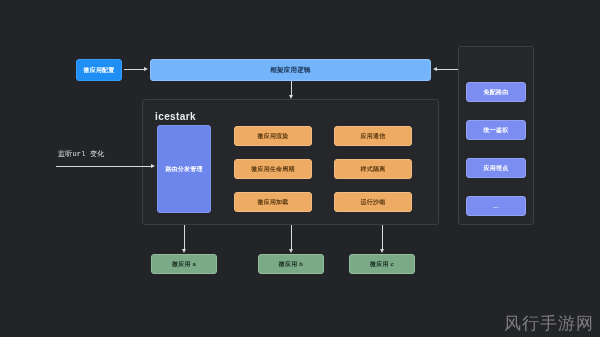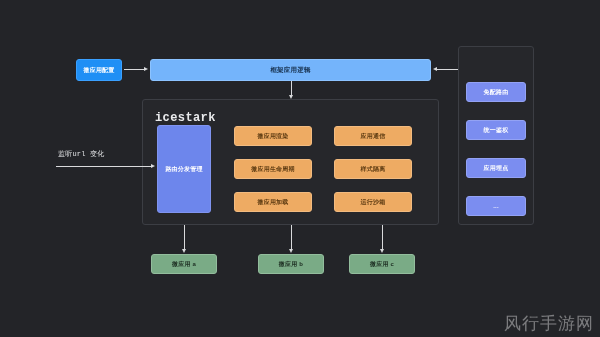--- a/index.html
+++ b/index.html
@@ -84,22 +84,22 @@
     position: absolute;
     box-sizing: border-box;
     border: 1px solid #3c3e44;
     border-radius: 3px;
     background: #26272b;
   }
 
   .container-title {
     position: absolute;
     color: #e9eaec;
-    font-family: Liberation Mono, monospace;
-    font-size: 12px;
+    font-family: Liberation Sans, sans-serif;
+    font-size: 10px;
     font-weight: bold;
     letter-spacing: 0.4px;
     white-space: nowrap;
   }
 
   
   .plain-label {
     position: absolute;
     color: #e3e4e6;
     font-family: Liberation Mono, monospace;

